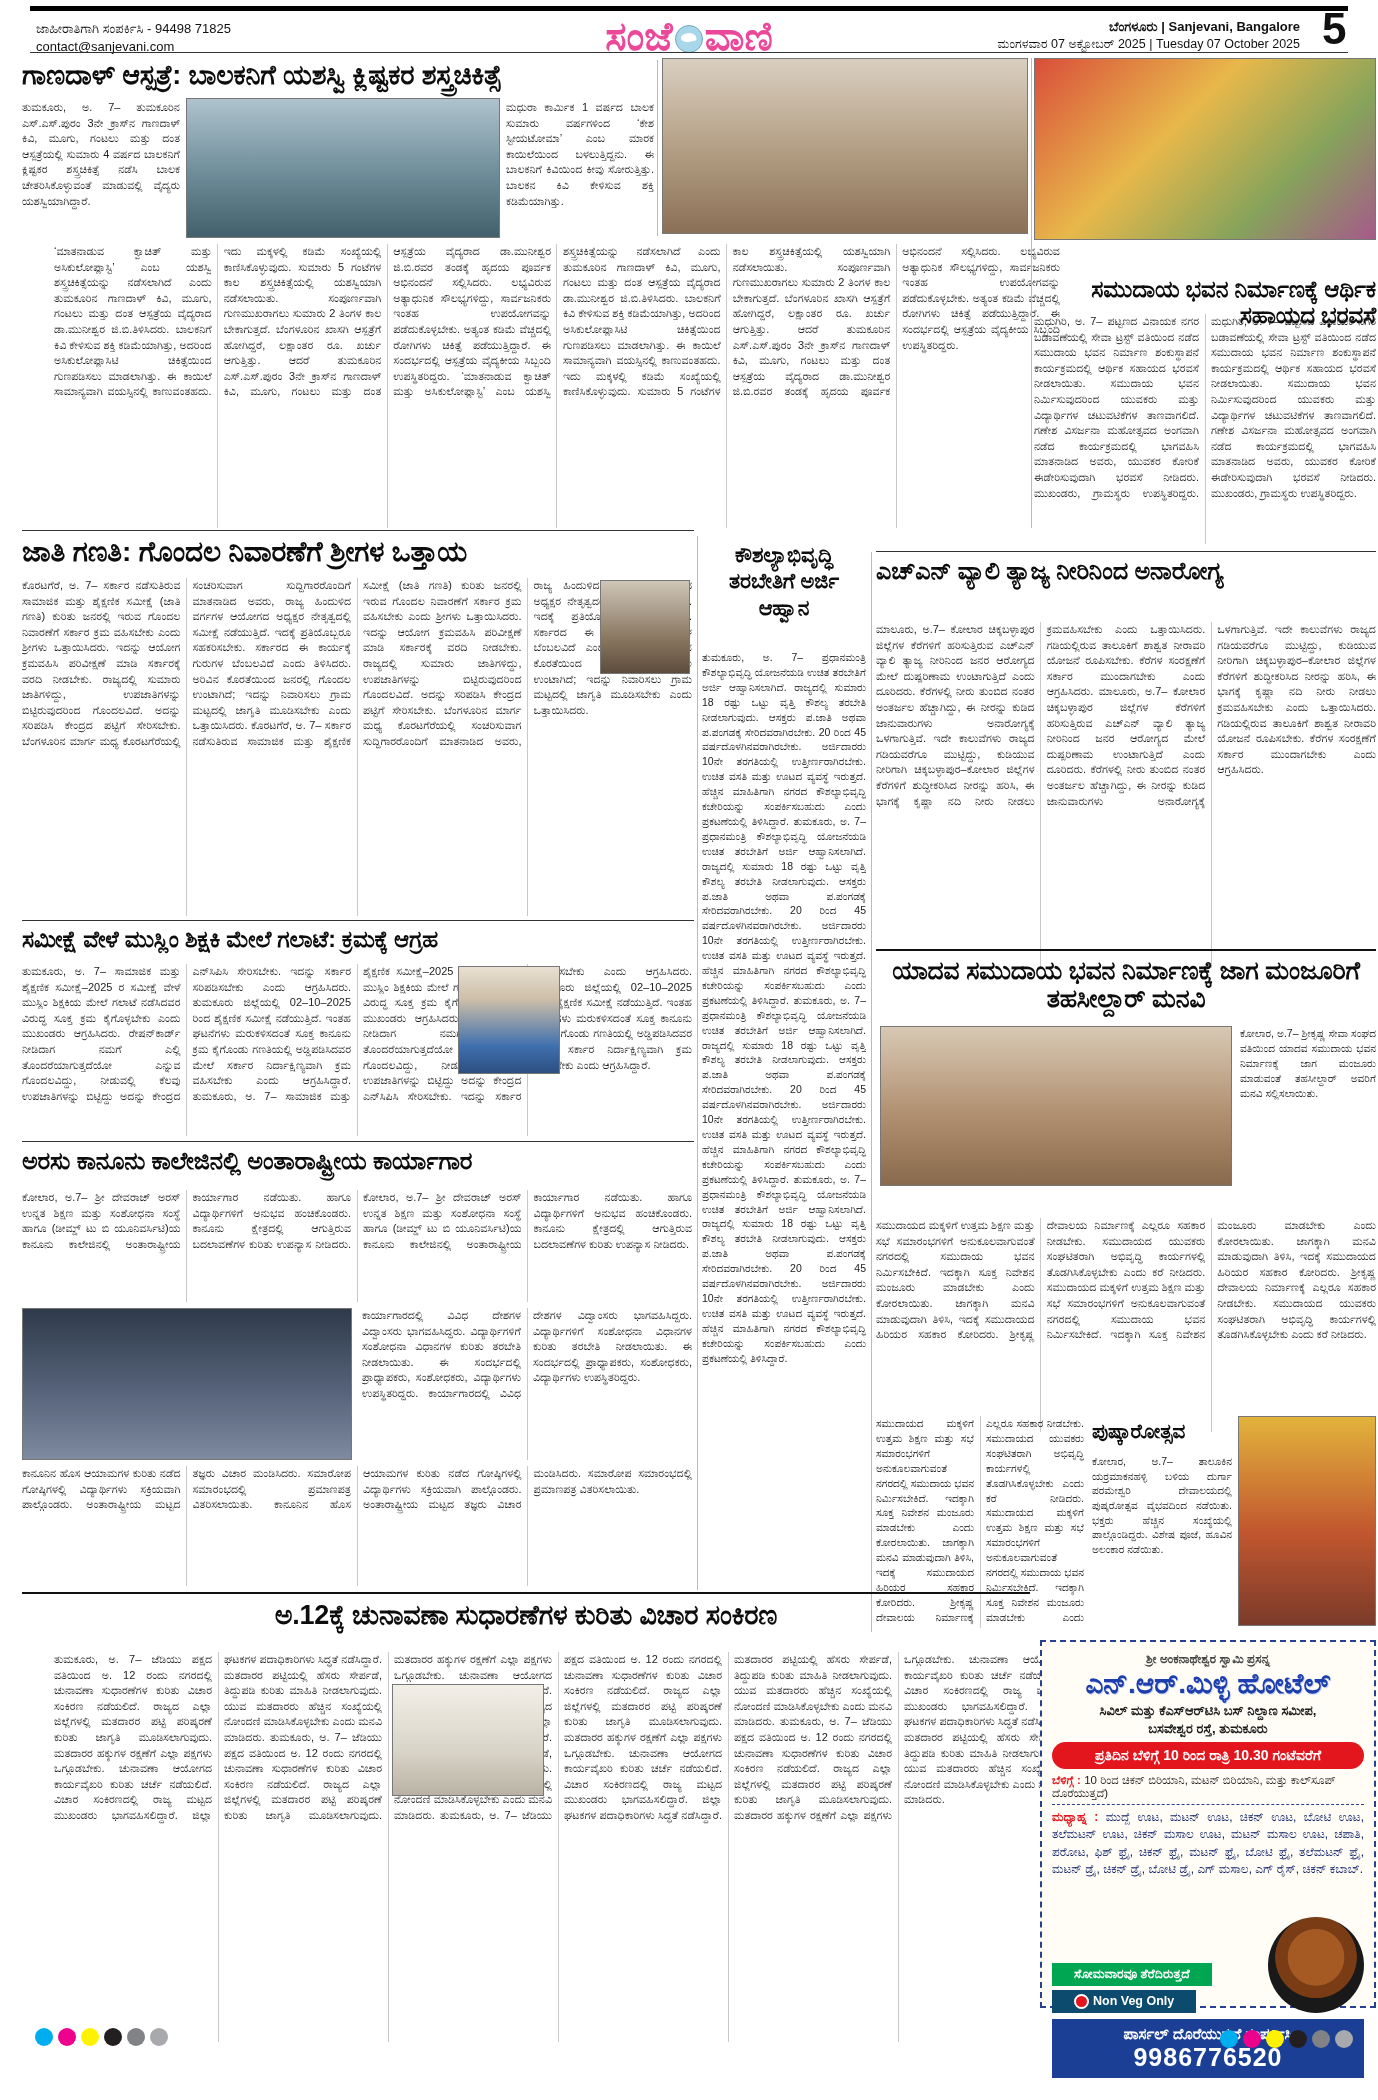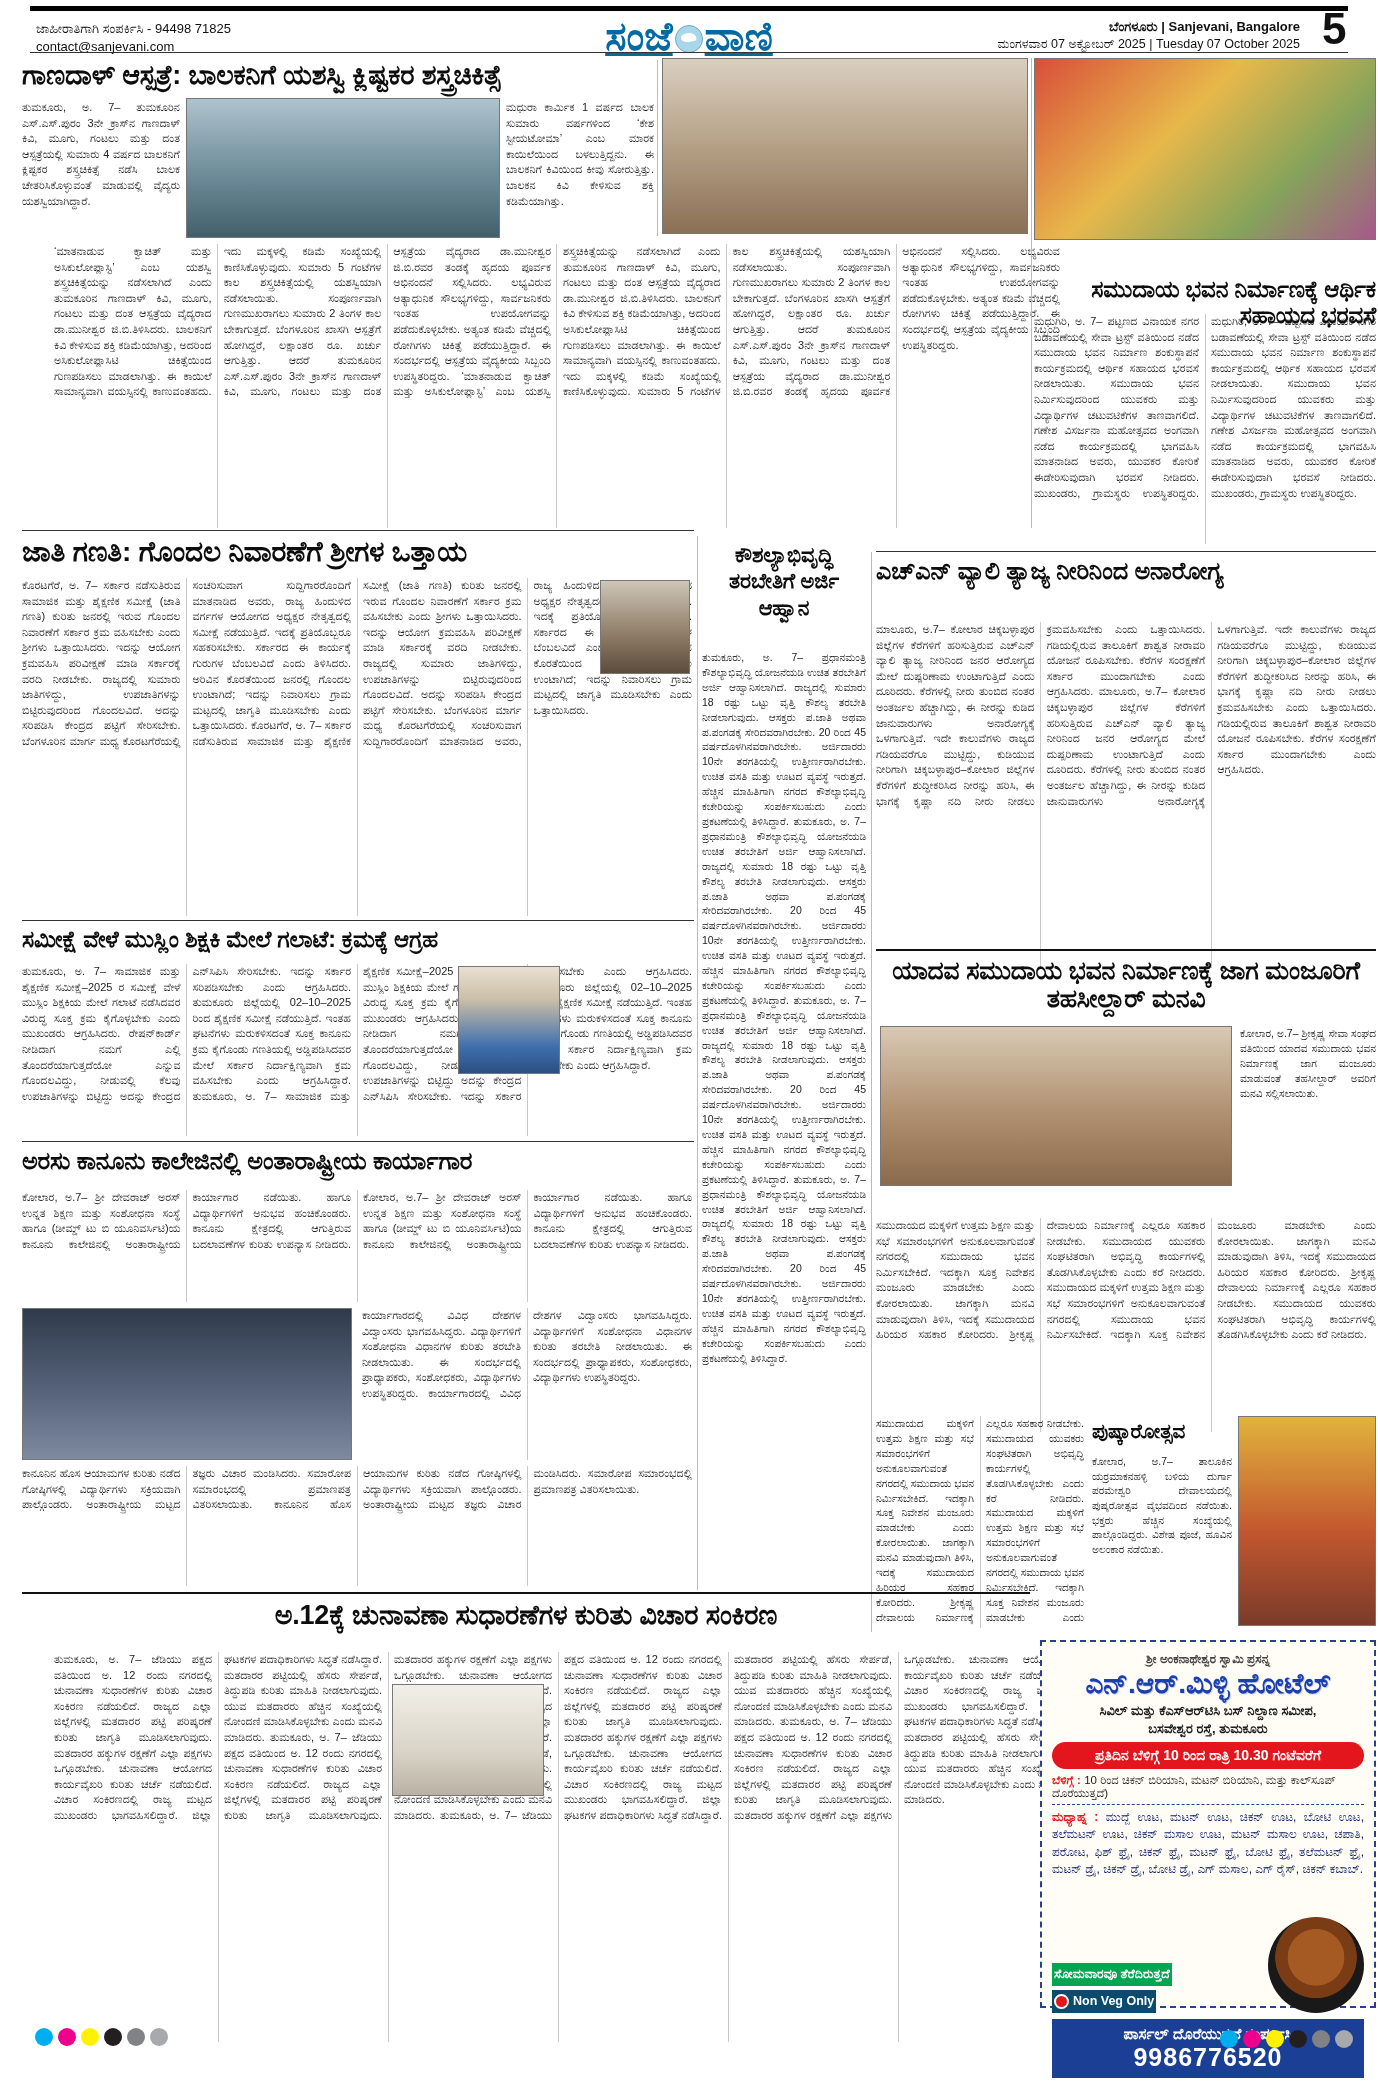--- a/index.html
+++ b/index.html
@@ -10,26 +10,26 @@
   .body{font-size:11px;line-height:1.42;text-align:justify;color:#222;overflow:hidden;}
   .cols2{column-count:2;column-gap:12px;column-rule:1px solid #c9c9c9;}
   .cols3{column-count:3;column-gap:12px;column-rule:1px solid #c9c9c9;margin-top:24px;}
   .cols4{column-count:4;column-gap:12px;column-rule:1px solid #c9c9c9;}
   .cols6{column-count:6;column-gap:12px;column-rule:1px solid #c9c9c9;margin-left:32px;}
   .rule{background:#333;height:1px;}
   .vrule{background:#bbb;width:1px;}
   .photo{background:#888;border:1px solid #777;box-sizing:border-box;}
   .caption{font-size:10.5px;line-height:1.4;text-align:justify;color:#222;overflow:hidden;}
   .mast-small{font-size:13px;line-height:1.35;color:#111;}
-  .logo{font-size:40px;font-weight:800;color:#0369a1;white-space:nowrap;text-decoration:underline;}
+  .logo{font-size:40px;font-weight:800;color:#ec4899;white-space:nowrap;}
   .pagenum{font-size:44px;font-weight:700;color:#111;}
   .ad{box-sizing:border-box;border:2px dashed #27408f;background:#fffdf6;padding:8px 10px;text-align:center;}
   .ad .line{margin:2px 0;}
   .pill{border-radius:16px;color:#fff;font-weight:800;font-size:14px;padding:5px 4px;margin:5px 0;}
-  .band{color:#fff;font-weight:800;font-size:12.5px;padding:4px 2px;display:inline-block;}
+  .band{color:#fff;font-weight:800;font-size:12.5px;padding:4px 22px;display:inline-block;}
   .bluebar{color:#fff;font-weight:800;padding:6px 4px;margin-top:6px;}
   .dot{width:18px;height:18px;border-radius:50%;display:inline-block;margin-right:5px;}
   .menu{font-size:12px;text-align:justify;line-height:1.45;color:#12246b;}
   .redlabel{color:#e3151d;font-weight:800;}
 </style>
 </head>
 <body>
 
 <div class="page">
 

